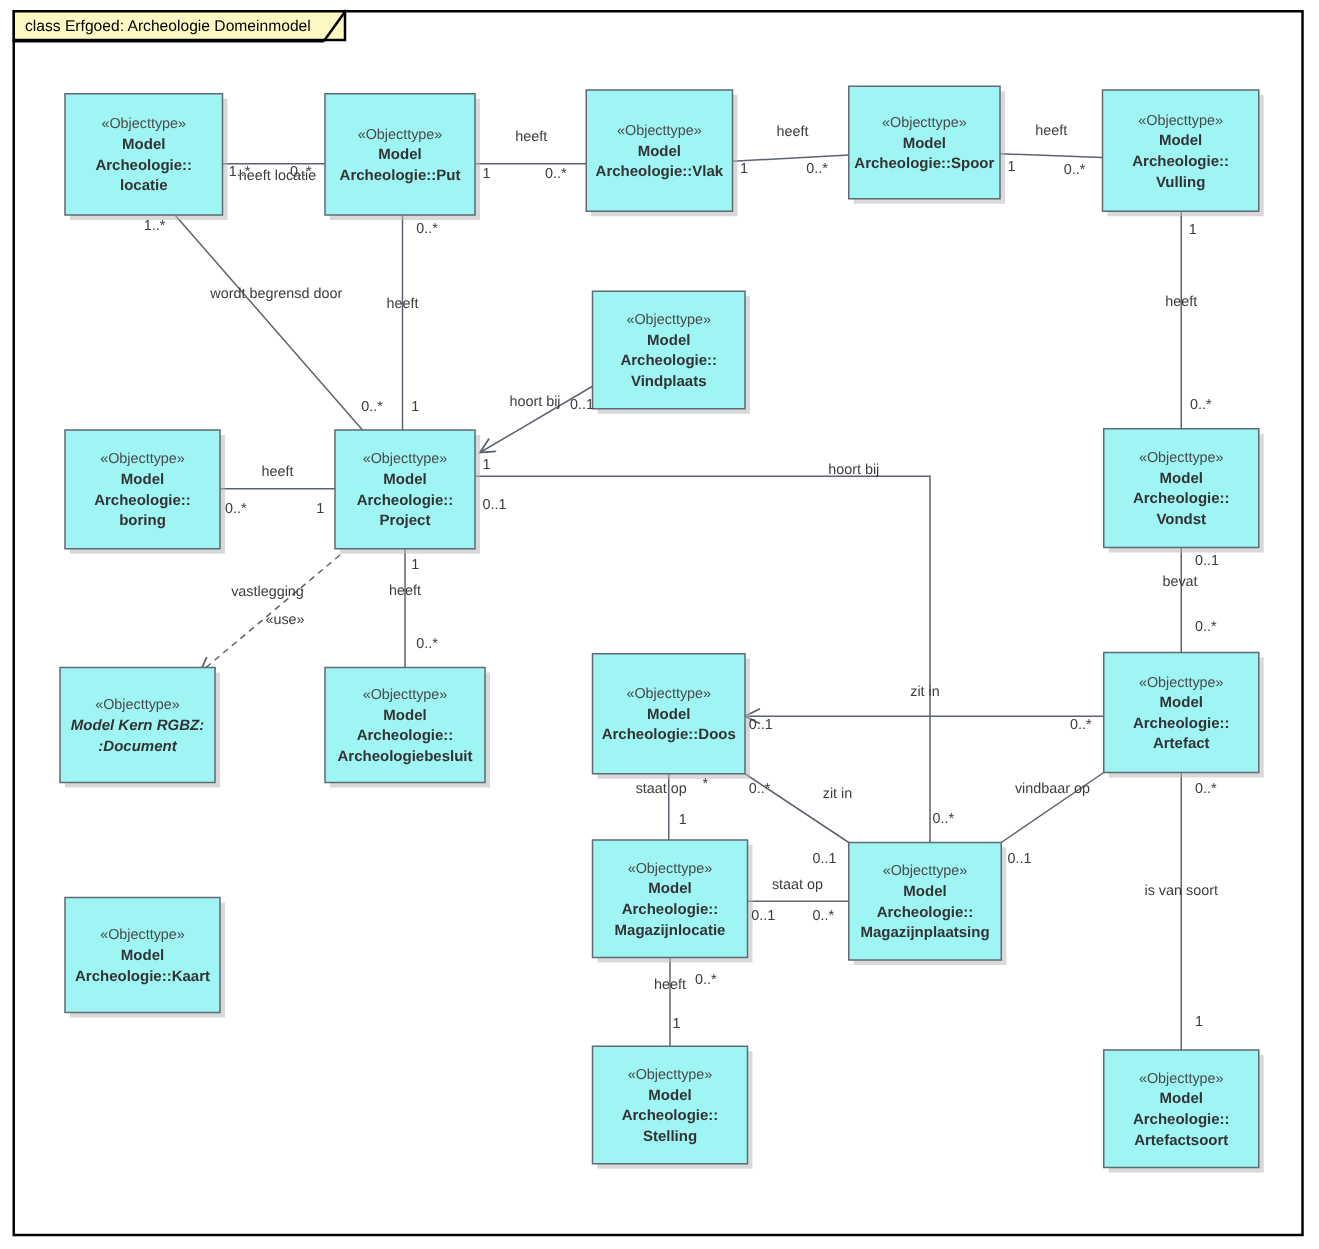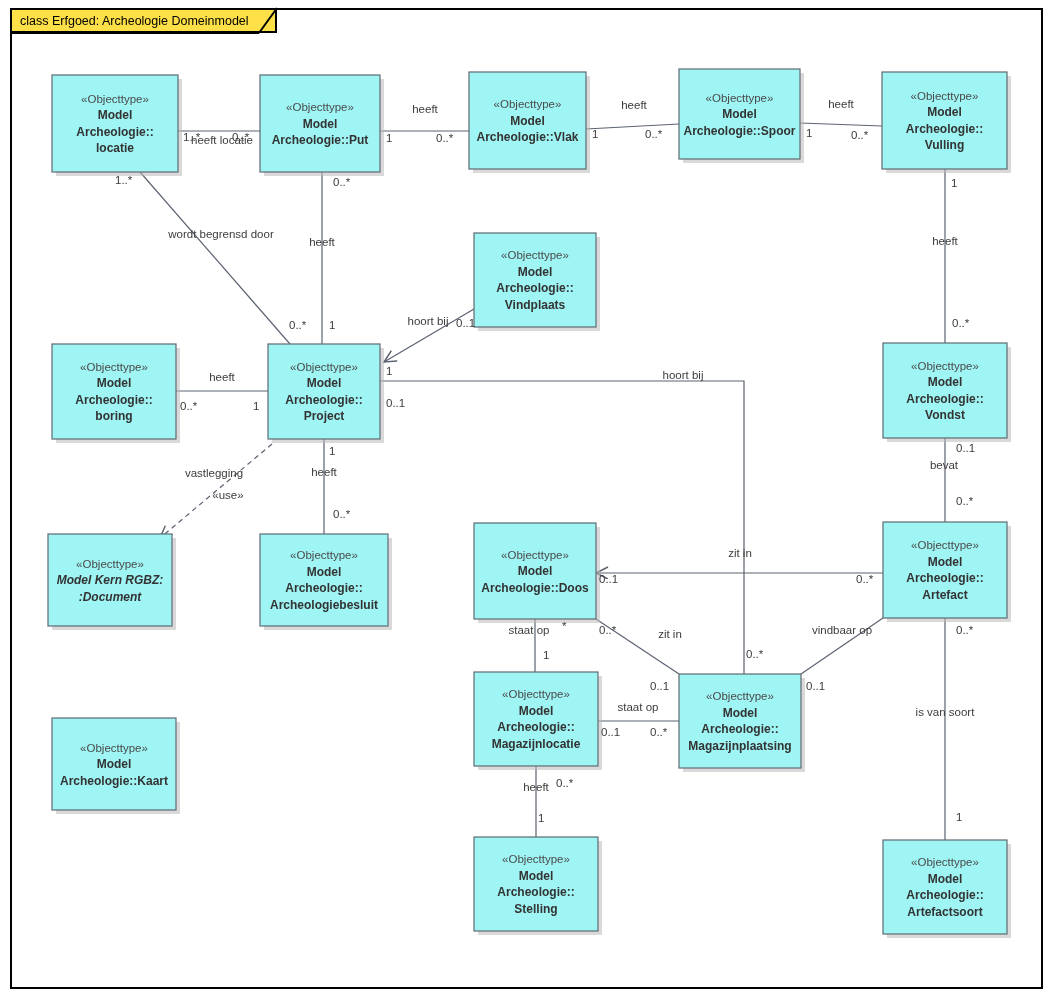--- a/index.html
+++ b/index.html
@@ -1,19 +1,19 @@
 <!DOCTYPE html>
 <html><head>
 <meta charset="utf-8">
 <style>
   html,body{margin:0;padding:0;background:#ffffff;}
   body{font-family:"Liberation Sans",sans-serif;}
   #stage{position:relative;width:1055px;height:999px;background:#ffffff;overflow:hidden;}
   #frame{position:absolute;left:10px;top:8px;width:1033px;height:981px;border:2px solid #000;box-sizing:border-box;background:#fff;}
-  #tab{position:absolute;left:10px;top:8px;height:25px;background:#fde047;border:2px solid #000;box-sizing:border-box;
+  #tab{position:absolute;left:10px;top:8px;height:25px;background:#fef9c3;border:2px solid #000;box-sizing:border-box;
        display:flex;align-items:center;padding:0 26px 0 8px;font-size:12.5px;color:#000;white-space:nowrap;}
   #tabcut{position:absolute;left:0;top:0;}
   svg{position:absolute;left:0;top:0;width:1055px;height:999px;}
   text{font-family:"Liberation Sans",sans-serif;fill:#3c3c3c;}
   .cls-stereo{font-size:11.5px;fill:#4a4a4a;}
   .cls-name{font-size:12px;font-weight:bold;fill:#333333;}
   .cls-name.italic{font-style:italic;}
   .edge-label{font-size:11.5px;fill:#3c3c3c;}
   .mult{font-size:11.5px;fill:#3c3c3c;}
   .link{stroke:#5b6270;stroke-width:1.2;fill:none;}

